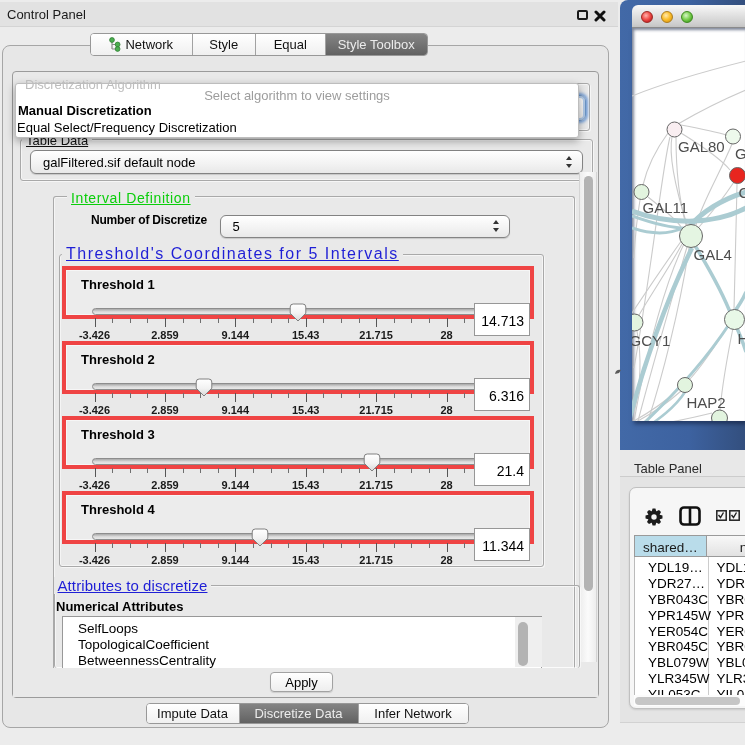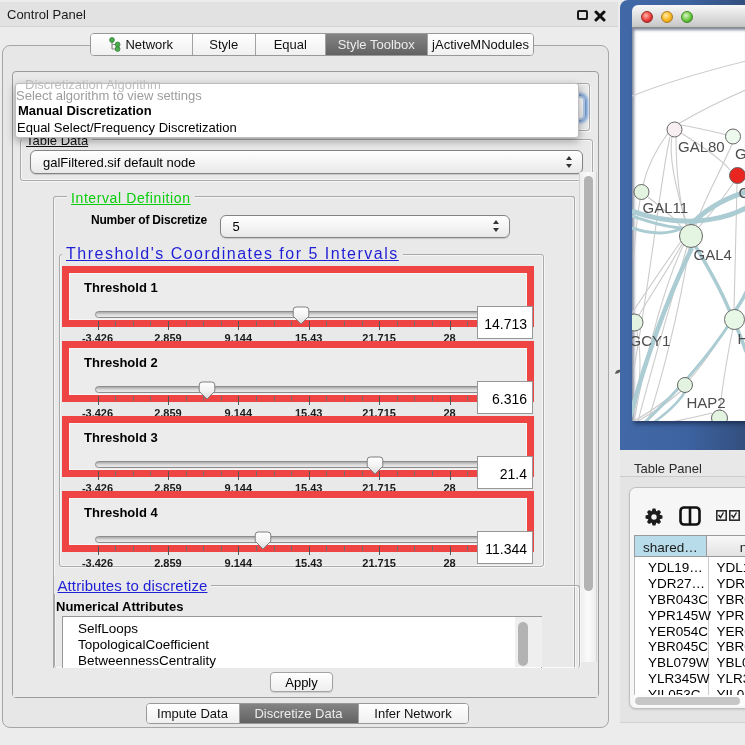--- a/index.html
+++ b/index.html
@@ -39,22 +39,22 @@
 
 .track { position:absolute; height:7px; border:1px solid #8d8d8d; border-radius:4px;
   background:linear-gradient(#a8a8a8,#dcdcdc 55%,#e9e9e9); }
 .tickrow { position:absolute; }
 .tick { position:absolute; width:1px; height:5px; background:#6f6f6f; top:0; }
 .tick.major { height:9px; background:#555; }
 .slabel { position:absolute; font-size:11px; font-weight:bold; color:#1a1a1a; transform:translateX(-50%); top:11px; white-space:nowrap; }
 .thumb { position:absolute; width:18px; height:19px; }
 .vbox { position:absolute; width:56px; height:33px; background:#fff; border:1px solid #979797;
   font-size:14px; color:#000; text-align:right; padding:8.5px 5px 0 0; }
-.thr { position:absolute; left:62px; width:471.5px; height:61px; background:#ececec;
-  border:7px solid #ef4444; box-shadow:inset 0 0 0 1px rgba(255,255,255,.5); }
+.thr { position:absolute; left:62px; width:471.5px; height:53px; background:#ececec;
+  border:4px solid #ef4444; box-shadow:inset 0 0 0 1px rgba(255,255,255,.5); }
 .thr b { position:absolute; left:15px; top:7px; font-size:13px; color:#000; }
 
 .vsb-track { position:absolute; background:linear-gradient(to right,#ededed,#fbfbfb 50%,#ededed);
   border-left:1px solid #d4d4d4; border-right:1px solid #d4d4d4; }
 .vsb-thumb { position:absolute; background:#b3b3b3; border-radius:5px; }
 
 #alist { position:absolute; left:62px; top:616px; width:480px; height:52px; background:#fff;
   border:1px solid #989898; border-bottom:none; font-size:13px; color:#000; }
 
 .btn { position:absolute; border:1px solid #a2a2a2; border-radius:4px;
@@ -97,21 +97,20 @@
     <svg width="12" height="15" viewBox="0 0 12 15" style="margin-right:4px">
       <path d="M3,3 L3,12 M3,7.5 L8,7.5 M3,12 L8,12" stroke="#8a8a8a" stroke-width="1.2" fill="none"></path>
       <circle cx="3" cy="3" r="2.4" fill="#4caf50" stroke="#2e7d32" stroke-width="0.8"></circle>
       <circle cx="8.6" cy="7.5" r="2.4" fill="#4caf50" stroke="#2e7d32" stroke-width="0.8"></circle>
       <circle cx="8.6" cy="12" r="2.4" fill="#4caf50" stroke="#2e7d32" stroke-width="0.8"></circle>
     </svg>
     Network</div>
   <div style="width:63.5px">Style</div>
   <div style="width:69.5px">Equal</div>
   <div class="sel" style="width:102.5px">Style Toolbox</div>
-  <div style="width:106px">jActiveMNodules</div>
 </div>
 
 <div class="abs" id="inner"></div>
 
 <div class="grp" style="left:20px;top:83px;width:570px;height:48px"></div>
 <div class="combo" style="left:27px;top:95px;width:559px;height:26px;
   box-shadow:0 0 3px 2px rgba(110,155,215,.9), inset 0 0 0 2px rgba(120,165,220,.55);border-color:#6b94c4">
     <span class="arr"></span>
   </div>
 
@@ -341,21 +340,21 @@
 <div class="abs" style="left:13px;top:668px;width:585px;height:29px;background:#e9e9e9;z-index:3"></div>
 <div class="btn" style="left:270px;top:672px;width:63px;height:20px;z-index:4">Apply</div>
 
 <div class="abs seg" style="left:145.5px;top:702.5px;height:21px;z-index:6">
   <div style="width:92px">Impute Data</div>
   <div class="sel" style="width:119px">Discretize Data</div>
   <div style="width:110px">Infer Network</div>
 </div>
 
 <div id="popup">
-  <div style="position:absolute;left:0;top:4.5px;width:100%;text-align:left;color:#9d9d9d">Select algorithm to view settings</div>
+  <div style="position:absolute;left:0;top:4.5px;width:100%;text-align:center;color:#9d9d9d">Select algorithm to view settings</div>
   <div style="position:absolute;left:2px;top:19.5px;font-weight:bold;color:#000">Manual Discretization</div>
   <div style="position:absolute;left:1px;top:36.5px;color:#000">Equal Select/Frequency Discretization</div>
 </div>
 <div class="abs" style="left:25px;top:77px;font-size:13px;color:#bdbdbd;z-index:41">Discretization Algorithm</div>
 
 <svg class="abs" width="8" height="8" viewBox="0 0 8 8" style="left:614px;top:368px;z-index:5">
   <path d="M1,6 Q2,1 7,2 L5,5 Z" fill="#5a5a5a"></path>
 </svg>
 
 <div class="abs" id="netwin">

